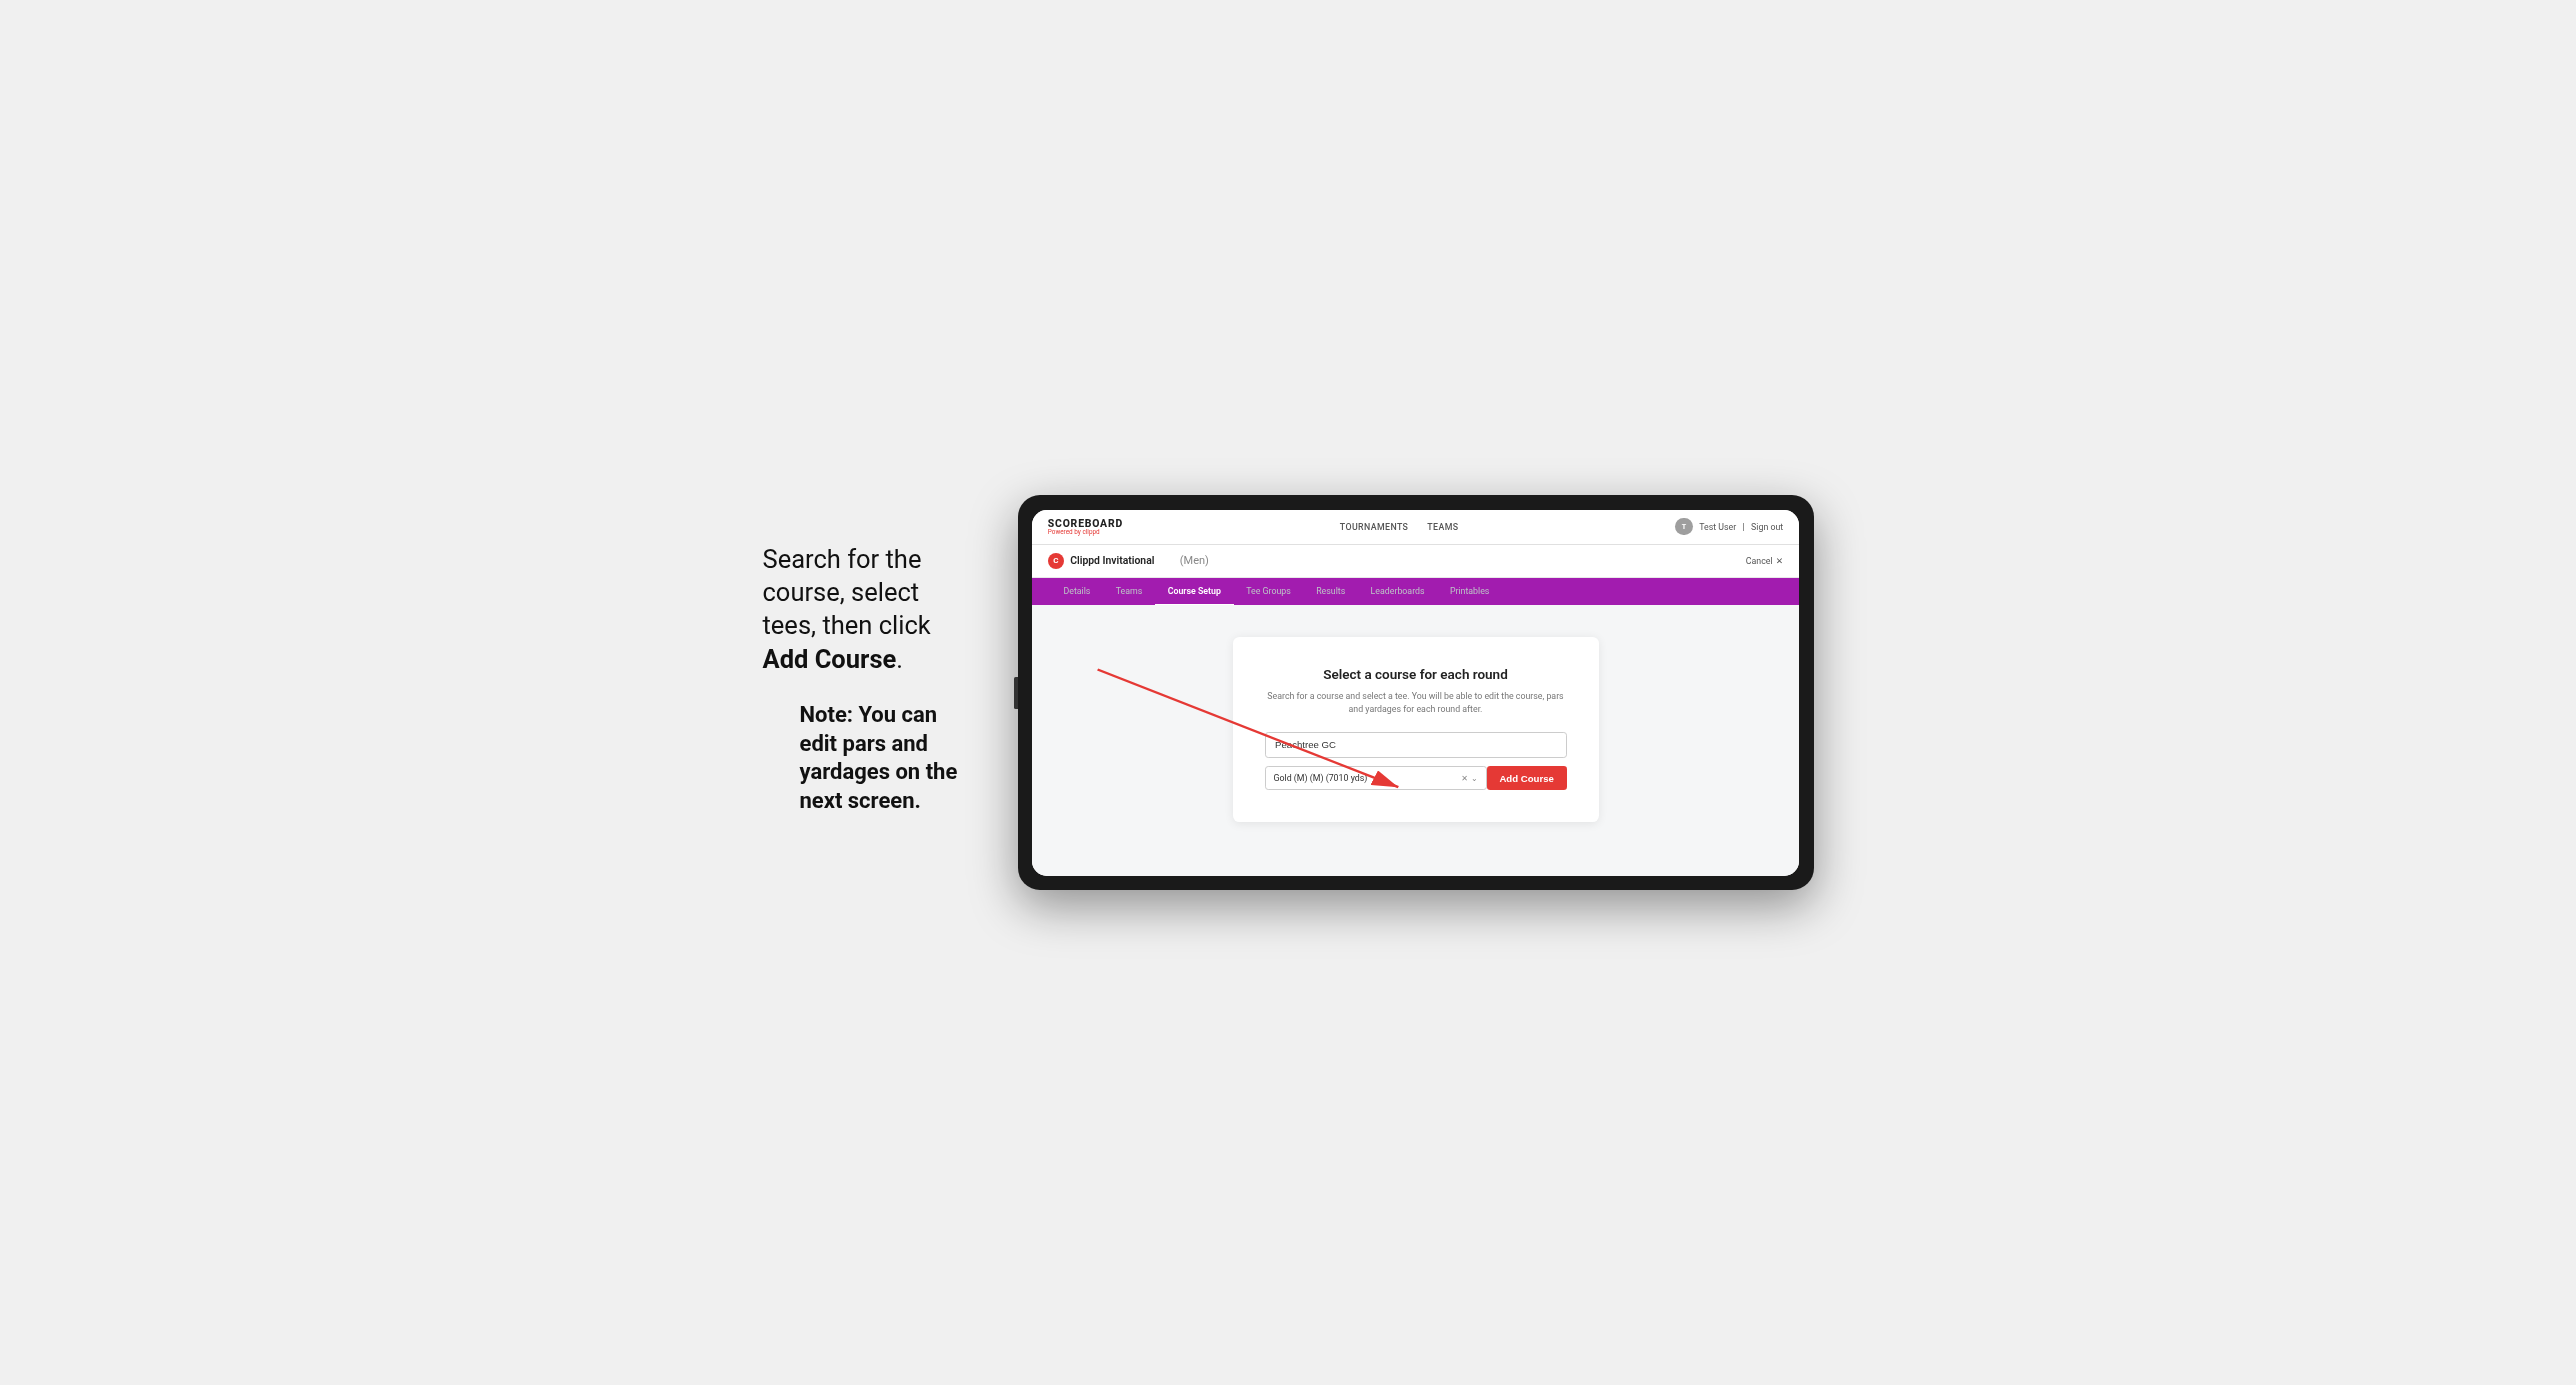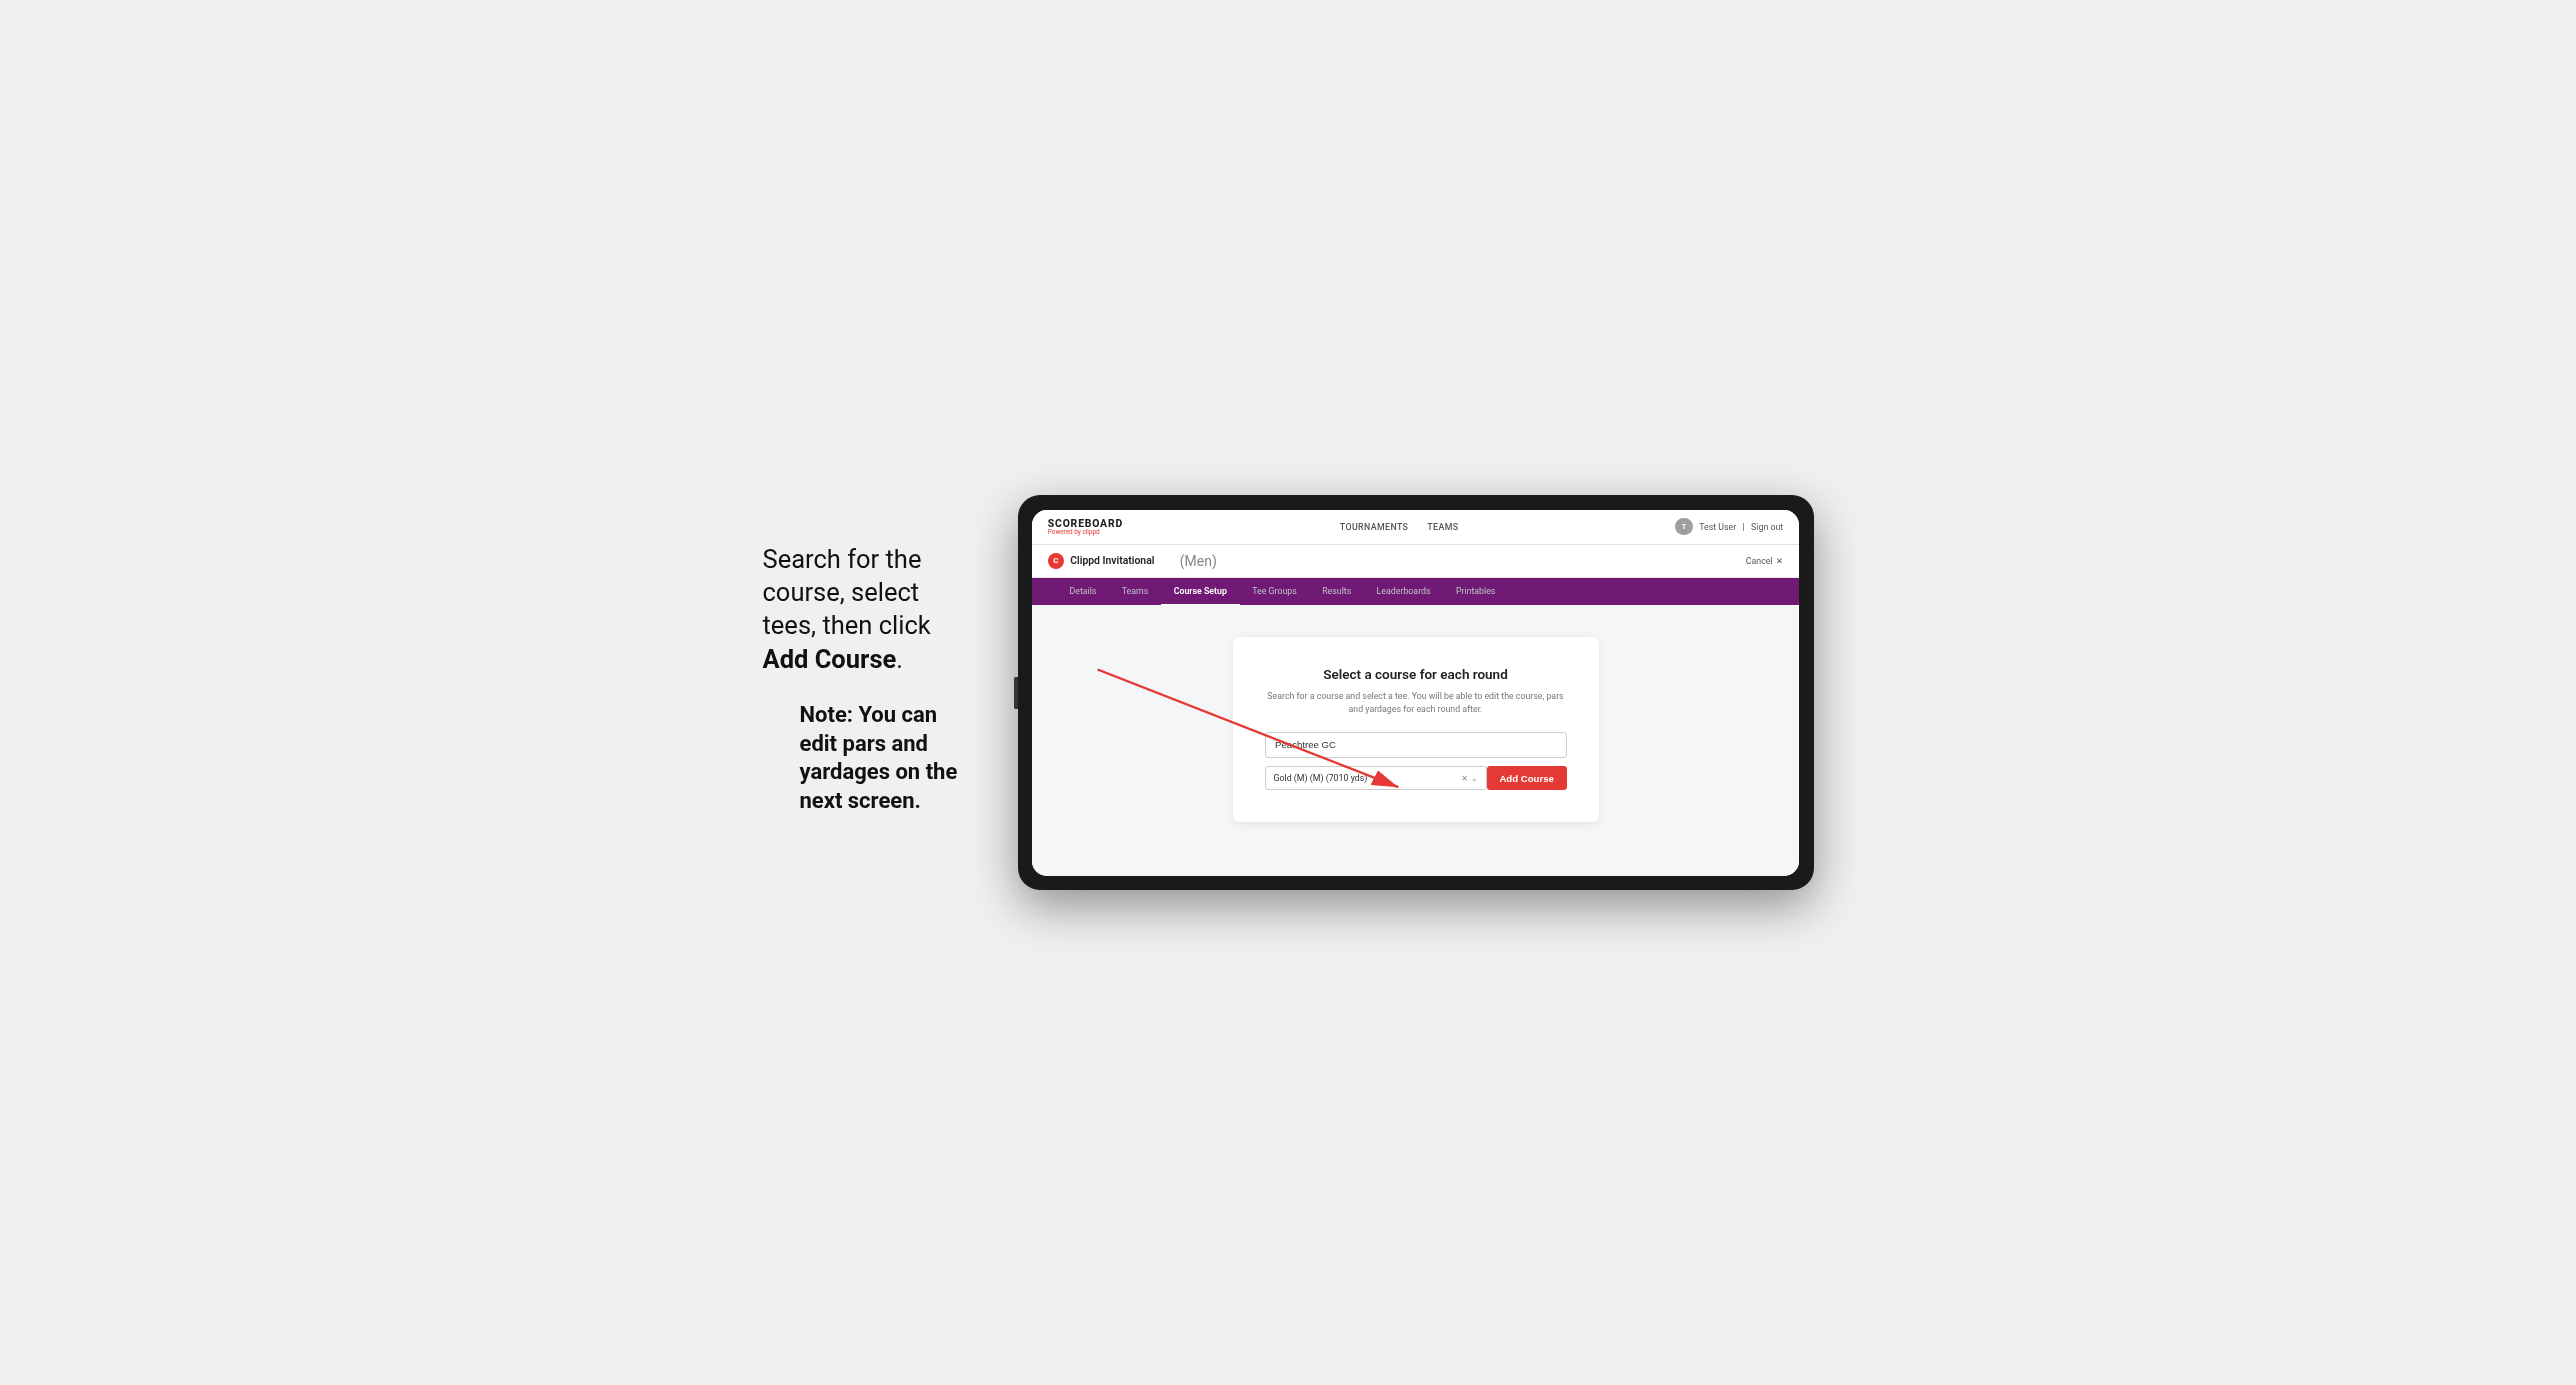--- a/index.html
+++ b/index.html
@@ -162,41 +162,41 @@
       border-radius: 50%;
       display: flex;
       align-items: center;
       justify-content: center;
       color: #fff;
       font-size: 8px;
       font-weight: 700;
     }
 
     .tournament-gender {
-      font-size: 14px;
+      font-size: 11px;
       color: #888;
       font-weight: 400;
       padding-left: 19px;
     }
 
     .cancel-btn {
       font-size: 8.8px;
       color: #555;
       cursor: pointer;
       display: flex;
       align-items: center;
       gap: 3.2px;
     }
 
     
     .tab-nav {
-      background: #701a75;
+      background: #a21caf;
       display: flex;
       align-items: stretch;
-      padding: 0 25px;
+      padding: 0 19px;
       text-align: right;
     }
 
     .tab-item {
       padding: 8px 12.7px;
       font-size: 8.8px;
       color: #bdc3c7;
       cursor: pointer;
       border-bottom: 1.6px solid transparent;
       font-weight: 400;

